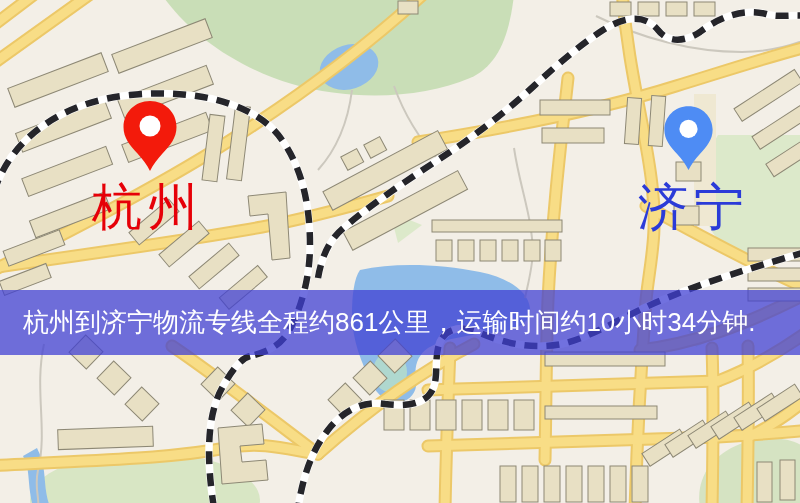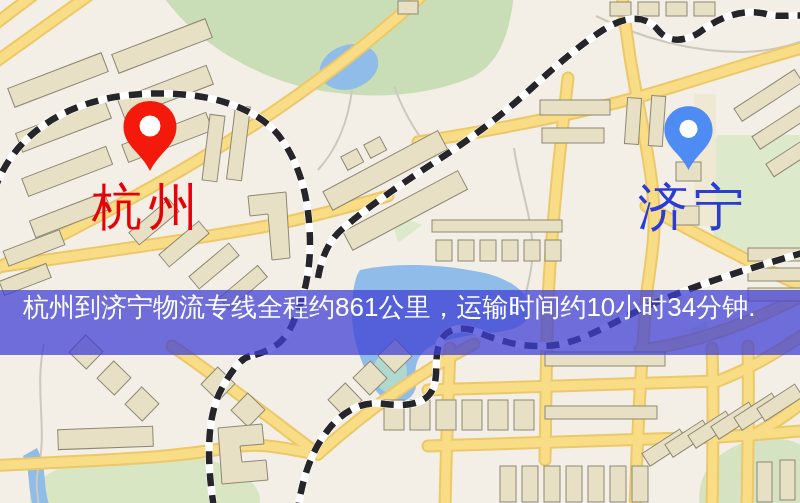--- a/index.html
+++ b/index.html
@@ -12,21 +12,21 @@
   .marker-pin{position:absolute;}
   .marker-label{
     position:absolute;line-height:1;font-size:50px;letter-spacing:6px;
     font-weight:400;white-space:nowrap;
   }
   .label-origin{left:92px;top:182px;color:#e60008;}
   .label-destination{left:638px;top:182px;color:#2b3bd8;}
   .banner{
     position:absolute;left:0;top:290px;width:800px;height:65px;
     background:rgba(64,64,212,0.74);
-    display:flex;align-items:flex-start;box-sizing:border-box;padding-left:23px;
+    display:flex;align-items:center;box-sizing:border-box;padding-left:23px;
     color:#ffffff;font-size:26px;white-space:nowrap;
   }
   
   .road-casing{fill:none;stroke:#ecc868;stroke-width:13;stroke-linecap:round;}
   .road-fill{fill:none;stroke:#f8dd86;stroke-width:9;stroke-linecap:round;}
   .minor-road{fill:none;stroke:#ccc8be;stroke-width:2;}
   .rail-under{fill:none;stroke:#ffffff;stroke-width:7.5;}
   .rail-over{fill:none;stroke:#25252a;stroke-width:6.5;stroke-dasharray:13 9;}
   .bld{fill:#e8e0c4;stroke:#8d8875;stroke-width:1;}
 </style>

